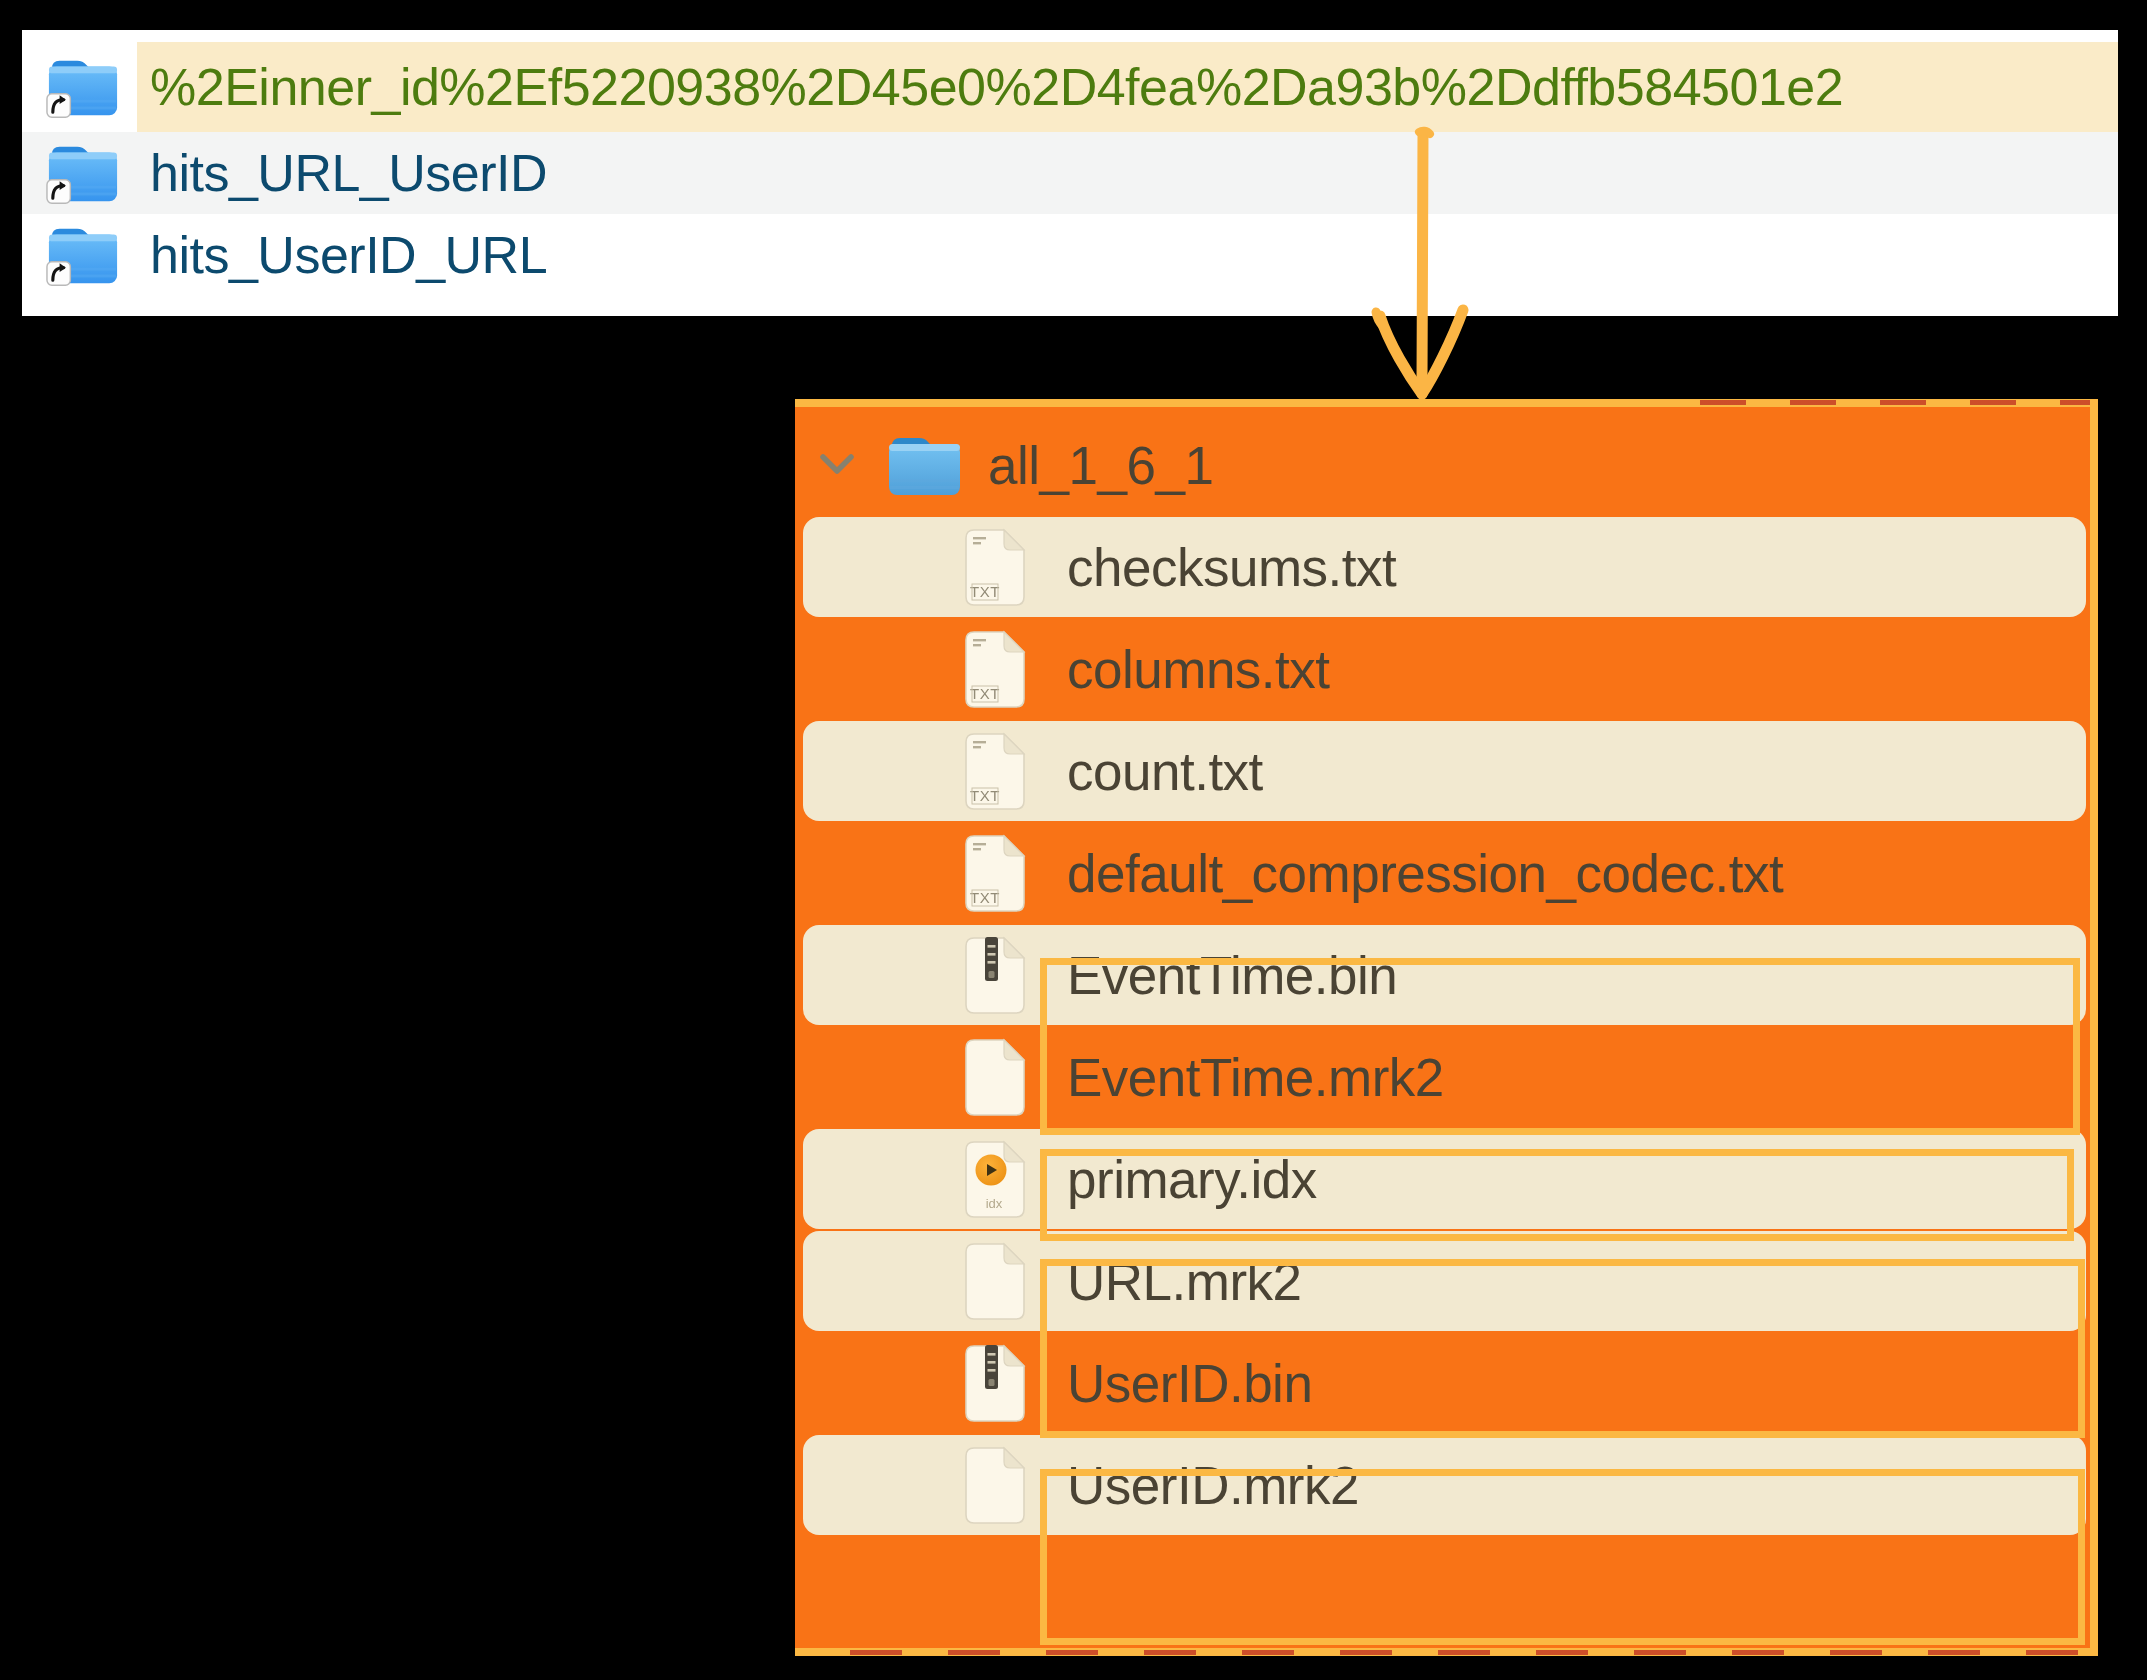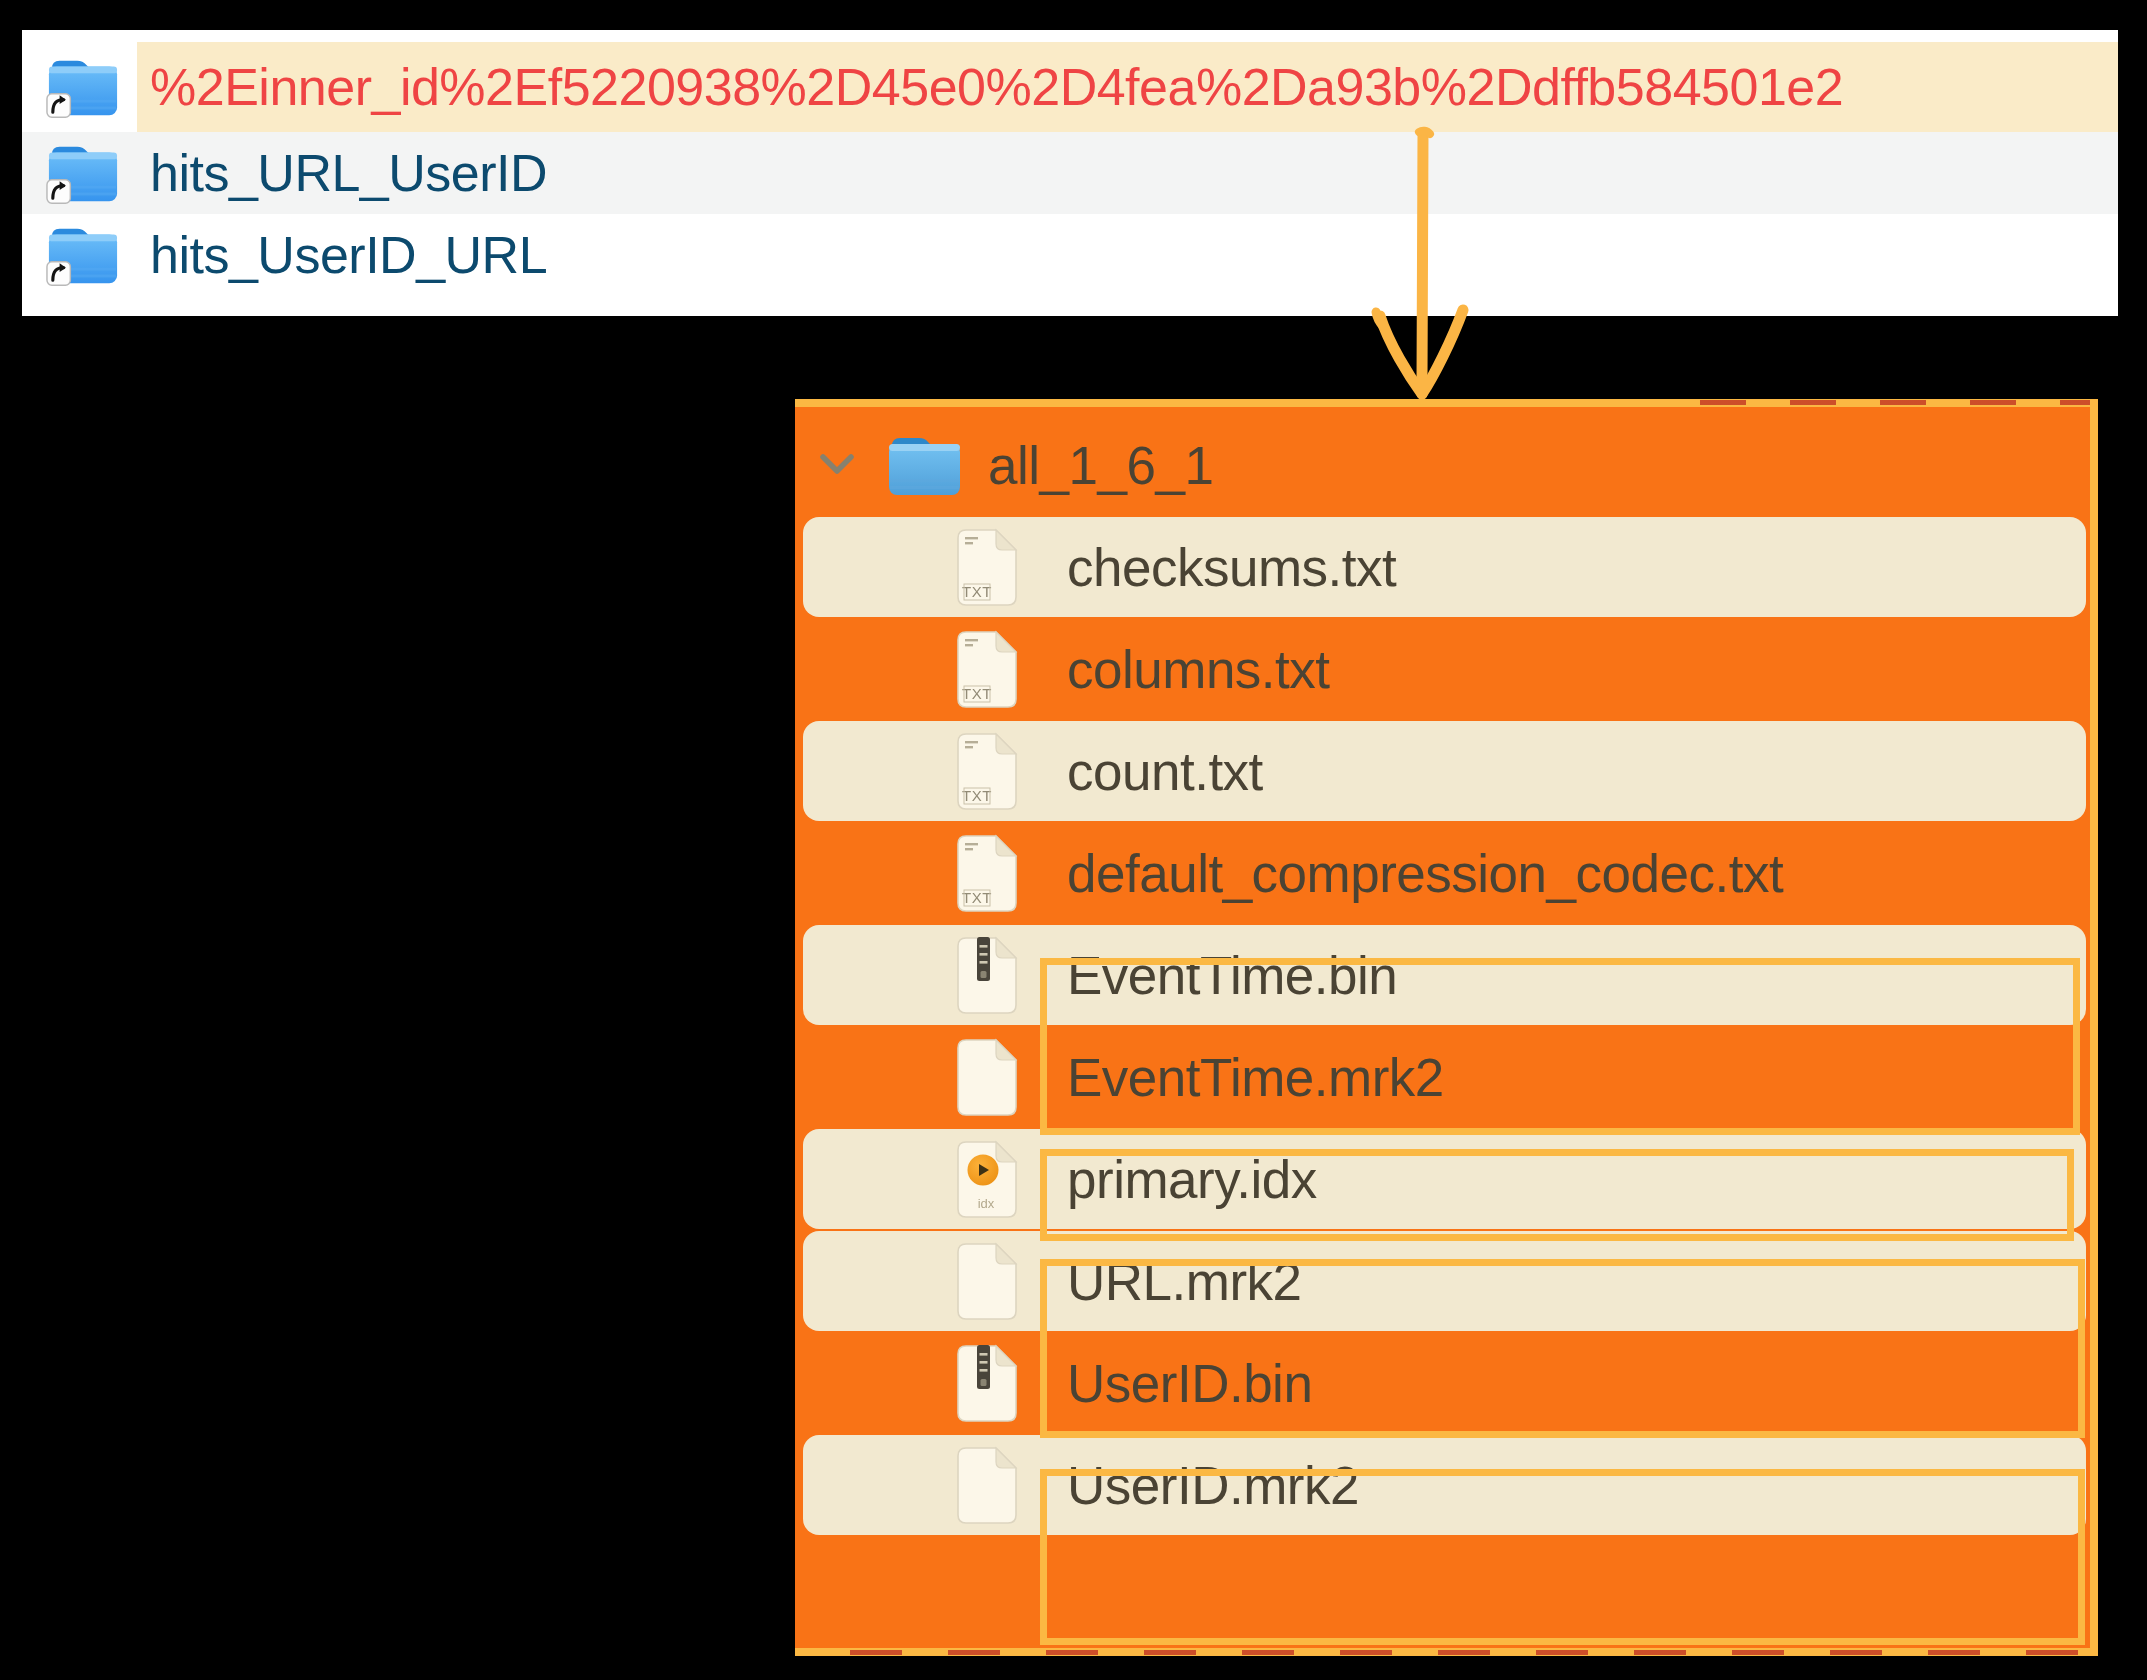--- a/index.html
+++ b/index.html
@@ -17,41 +17,41 @@
   .f-row.first{height:90px;margin-top:12px;}
   .f-rowbg{position:absolute;inset:0;}
   .f-row.highlighted .f-rowbg{left:115px;background:#faebc8;}
   .f-row.striped .f-rowbg{background:#f3f4f4;}
   .f-row.plain .f-rowbg{background:transparent;}
   .f-icon{position:absolute;left:24px;top:50%;transform:translateY(-50%);width:74px;height:66px;}
   .f-label{
     position:absolute;left:128px;top:50%;transform:translateY(-50%);
     font-size:52px;letter-spacing:-0.5px;white-space:nowrap;color:#0c4a6e;
   }
-  .f-row.highlighted .f-label{color:#ef4444;}
+  .f-row.highlighted .f-label{color:#4d7c0f;}
   
   .flow-arrow{position:absolute;left:1356px;top:126px;width:136px;height:280px;}
   
   .part-panel{
     position:absolute;left:795px;top:399px;width:1303px;height:1257px;
     background:#f97316;box-sizing:border-box;
     border-top:8px solid #fbb843;border-right:8px solid #fbb843;border-bottom:8px solid #fbb843;
   }
   .red-dashes{position:absolute;height:5px;opacity:.92;pointer-events:none;}
   .red-dashes.top{left:905px;right:0;top:-7px;
     background:repeating-linear-gradient(90deg,#c94527 0 46px,transparent 46px 90px);}
   .red-dashes.bottom{left:55px;right:8px;bottom:-7px;
     background:repeating-linear-gradient(90deg,#c94527 0 52px,transparent 52px 98px);}
   .tree{position:absolute;left:0;top:7px;right:0;}
   .t-row{position:relative;height:102px;}
   .t-stripe{position:absolute;left:8px;right:4px;top:1px;bottom:1px;border-radius:16px;background:#f2e9d0;}
   .chev{position:absolute;left:25px;top:50%;transform:translateY(-50%);width:34px;height:22px;}
   .t-icon{position:absolute;top:50%;transform:translateY(-50%);width:64px;height:80px;}
   .t-row.folder .t-icon{left:90px;width:78px;height:66px;}
-  .t-row.file .t-icon{left:160px;}
+  .t-row.file .t-icon{left:168px;}
   .t-label{
     position:absolute;top:50%;transform:translateY(-50%);
     font-size:53px;letter-spacing:-0.5px;white-space:nowrap;color:#4a4334;
   }
   .t-row.folder .t-label{left:193px;}
   .t-row.file .t-label{left:272px;}
   
   .hl-box{position:absolute;border:7px solid #fbb843;box-sizing:border-box;pointer-events:none;}
   .hl-box.box-eventtime{left:245px;top:551px;width:1040px;height:177px;}
   .hl-box.box-primary  {left:245px;top:742px;width:1034px;height:92px;}

